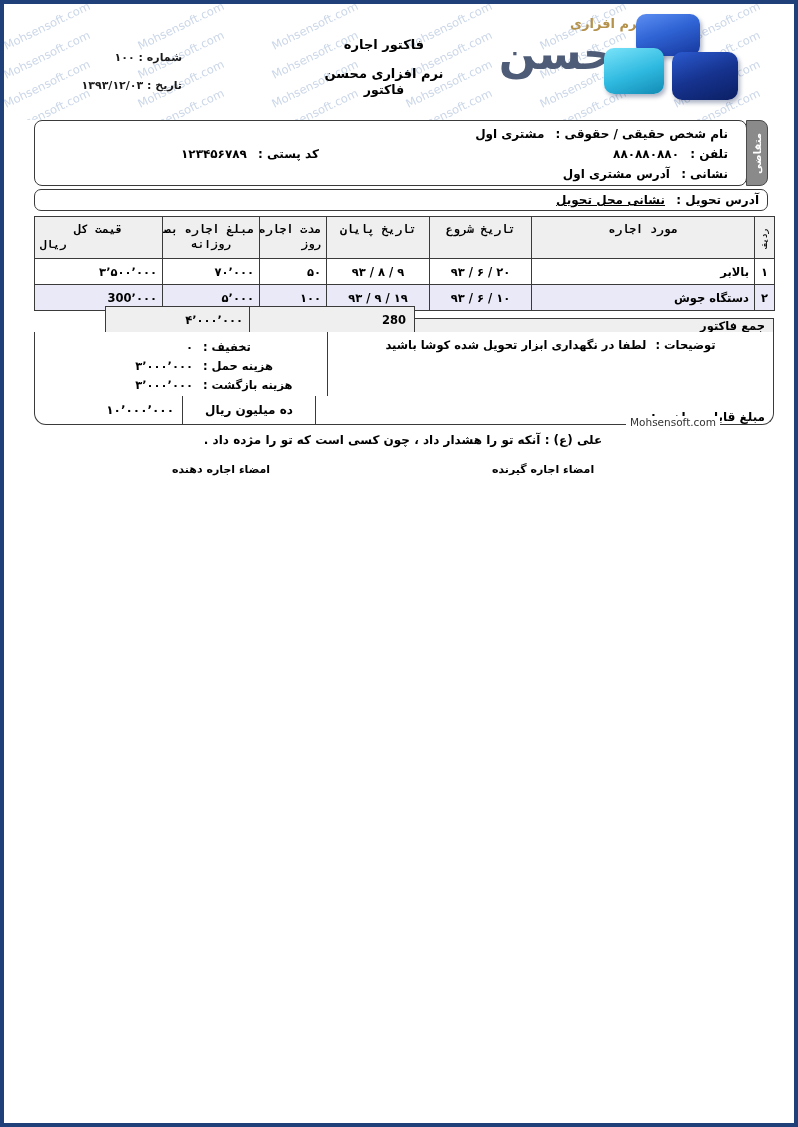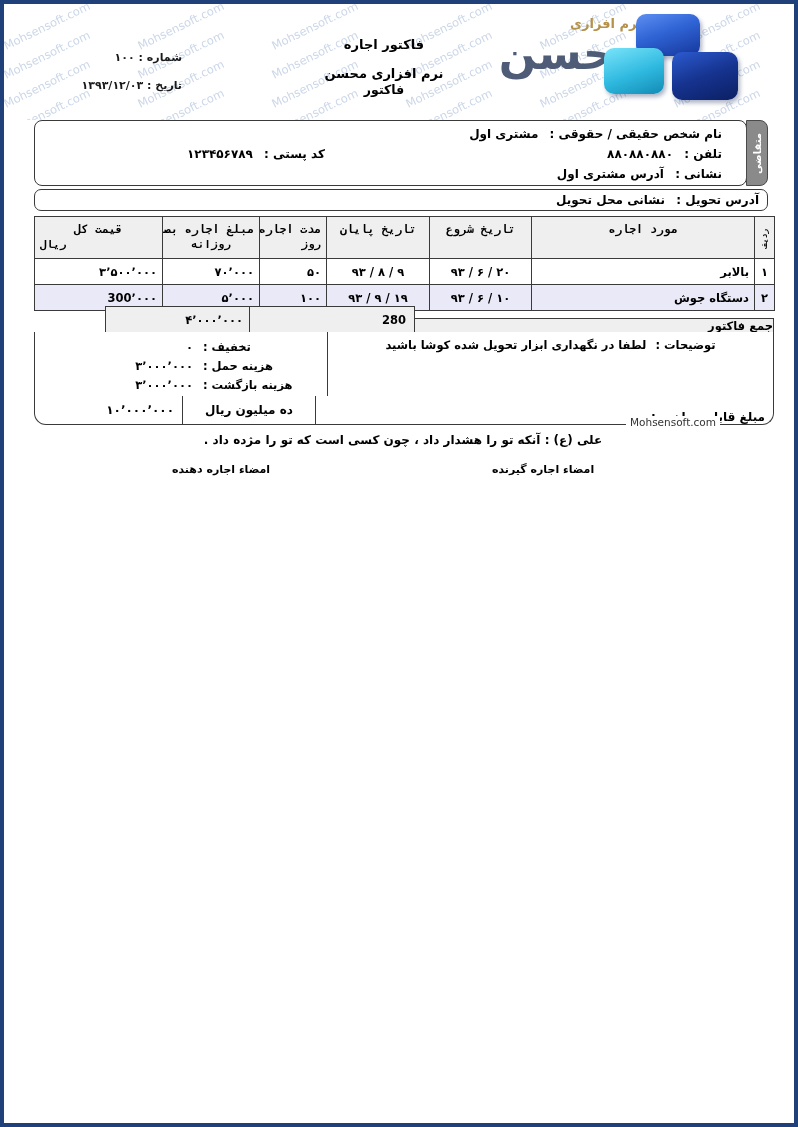--- a/index.html
+++ b/index.html
@@ -29,34 +29,34 @@
       background:linear-gradient(160deg,#5d8ff2 0%,#2f63d4 45%,#16369b 100%);
       box-shadow:2px 3px 4px rgba(20,40,90,.35);}
   .sq-navy{left:74px;top:40px;width:66px;height:48px;z-index:2;
       background:linear-gradient(160deg,#2c5bd0 0%,#16338f 50%,#0b1f63 100%);
       box-shadow:2px 3px 4px rgba(20,40,90,.35);}
   .sq-cyan{left:6px;top:36px;width:60px;height:46px;z-index:3;
       background:linear-gradient(160deg,#7ae4fa 0%,#2fb9e0 55%,#128bb4 100%);
       box-shadow:2px 3px 4px rgba(20,40,90,.35);}
   
   .cust{position:absolute;left:30px;top:116px;width:713px;height:66px;box-sizing:border-box;
-      border:1px solid #3a3a3a;border-radius:8px;direction:rtl;padding:3px 24px;
+      border:1px solid #3a3a3a;border-radius:8px;direction:rtl;padding:3px 18px;
       font-size:12px;font-weight:bold;z-index:2;background:#fff;}
   .cust .line{line-height:20px;text-align:right;position:relative;white-space:nowrap;}
   .cust .val{margin-right:7px;}
   .postal{position:absolute;left:128px;top:0;direction:rtl;}
   .cust-tab{position:absolute;left:742px;top:116px;width:22px;height:66px;box-sizing:border-box;
       background:#8a8a8a;border:1px solid #4a4a4a;border-radius:0 8px 8px 0;
       display:flex;align-items:center;justify-content:center;z-index:2;}
   .cust-tab span{transform:rotate(-90deg);white-space:nowrap;color:#fff;
       font-size:10px;font-weight:bold;direction:rtl;}
   .deliv{position:absolute;left:30px;top:185px;width:734px;height:22px;box-sizing:border-box;
       border:1px solid #3a3a3a;border-radius:7px;direction:rtl;text-align:right;
       font-size:12px;font-weight:bold;line-height:20px;padding:0 8px;z-index:2;background:#fff;}
-  .deliv .val{margin-right:7px;}
+  .deliv .val{margin-right:7px;text-decoration:underline;}
   
   .tbl{position:absolute;left:30px;top:212px;width:740px;border-collapse:collapse;
       table-layout:fixed;direction:rtl;z-index:2;background:#fff;}
   .tbl th,.tbl td{border:1px solid #3a3a3a;font-size:11.5px;font-weight:bold;
       padding:0 5px;white-space:nowrap;overflow:hidden;}
   .tbl thead th{background:#efefef;height:36px;vertical-align:top;padding-top:5px;font-family:Liberation Mono, monospace;}
   .tbl tbody td{height:25px;}
   .tbl tbody tr.alt td{background:#e9e9f7;}
   .hc{text-align:center;}
   .sub-r{text-align:right;font-size:11px;margin-top:2px;}
@@ -64,21 +64,21 @@
   .sub-c{text-align:center;font-size:11px;margin-top:2px;}
   .c{text-align:center;} .r{text-align:right;}
   .ltr{direction:ltr;unicode-bidi:embed;}
   .rowno-h{padding:0;} .rowno-h div{display:flex;align-items:center;justify-content:center;height:32px;}
   .rowno-h span{transform:rotate(-90deg);font-size:8px;white-space:nowrap;}
   
   .totrow{position:absolute;left:30px;top:302px;width:740px;height:27px;display:flex;
       direction:rtl;z-index:2;}
   .totcell{background:#efefef;border:1px solid #3a3a3a;box-sizing:border-box;
       font-weight:bold;font-size:11.5px;display:flex;align-items:center;}
-  .tot-label{width:360px;justify-content:flex-start;padding-right:0;margin-top:12px;}
+  .tot-label{width:360px;justify-content:flex-start;padding-right:8px;margin-top:12px;}
   .tot-days{width:166px;margin-right:-1px;justify-content:flex-start;padding-right:8px;}
   .tot-price{width:145px;margin-right:-1px;justify-content:flex-start;padding-right:6px;}
   
   .sect{position:absolute;left:30px;top:328px;width:740px;height:65px;box-sizing:border-box;
       border:1px solid #3a3a3a;border-top:none;display:flex;z-index:2;background:#fff;}
   .charges{width:293px;box-sizing:border-box;border-right:1px solid #3a3a3a;padding-top:5px;}
   .fee-line{display:flex;margin-left:28px;height:19px;align-items:center;
       font-size:11.5px;font-weight:bold;}
   .fee-value{width:130px;text-align:right;direction:ltr;}
   .fee-label{direction:rtl;text-align:left;margin-left:10px;white-space:nowrap;}

